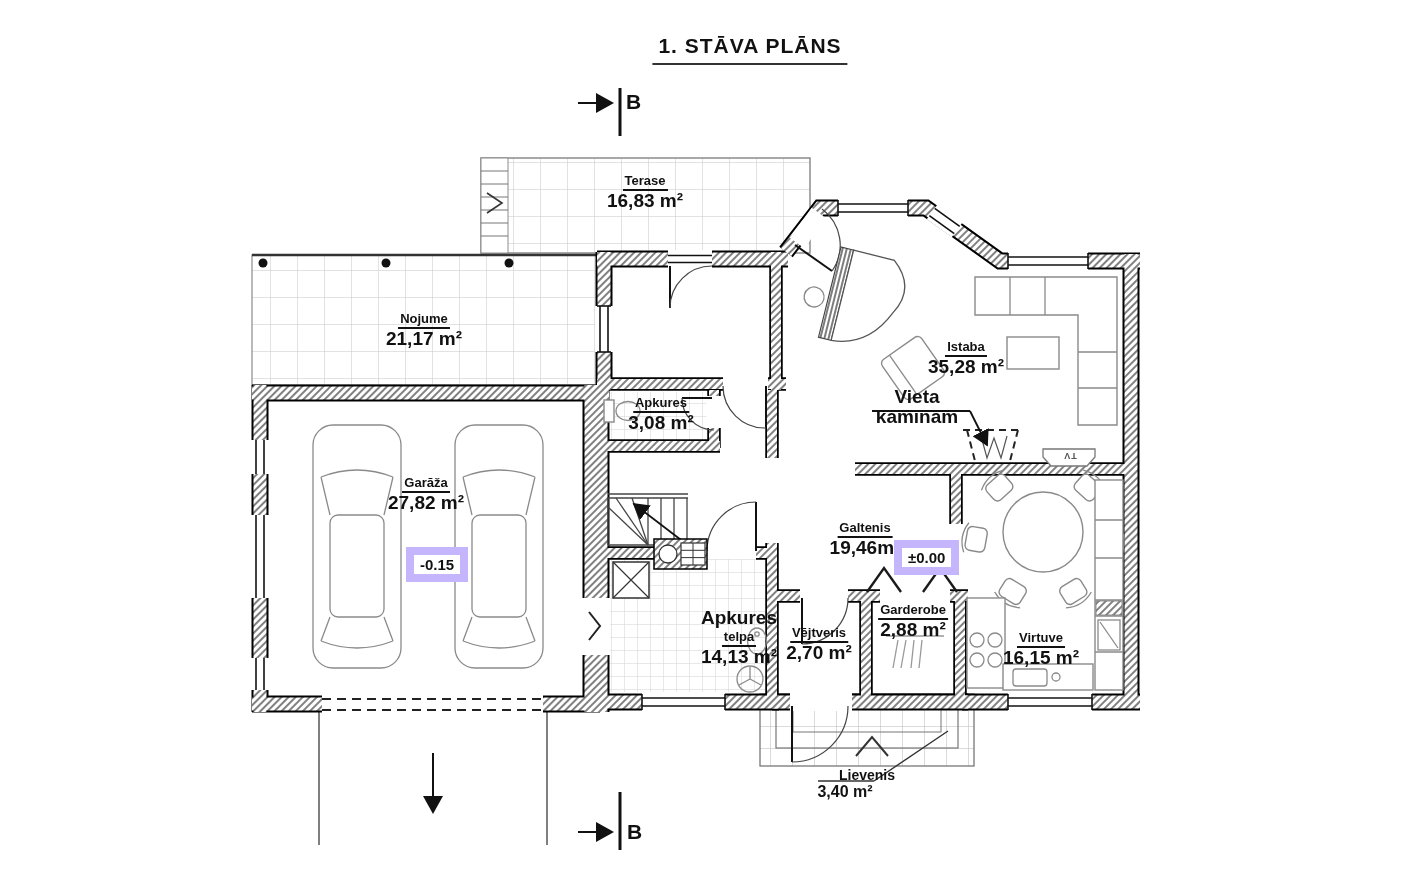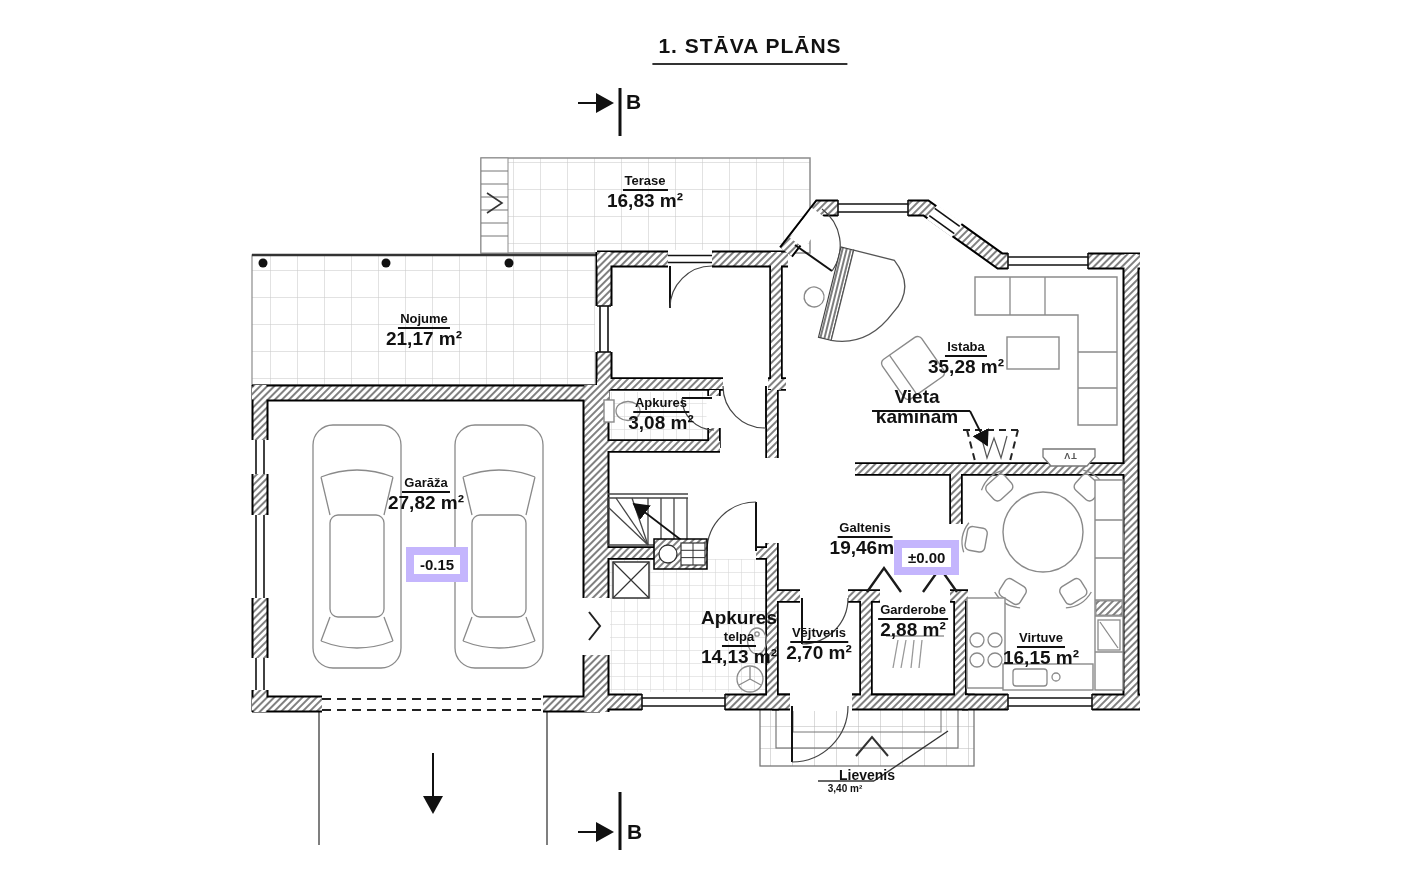--- a/index.html
+++ b/index.html
@@ -21,21 +21,21 @@
   .arc{stroke:#444;stroke-width:1.2;fill:none}
   .f{stroke:#8a8a8a;stroke-width:1.4;fill:#fff}
   .fn{stroke:#8a8a8a;stroke-width:1.3;fill:none}
   
   .lbl{position:absolute;transform:translateX(-50%);text-align:center;font-weight:bold;
        color:#111;white-space:nowrap;z-index:6;line-height:1.05;}
   .nm{font-size:13px;display:inline-block;border-bottom:2.5px solid #111;padding:0 2px 1px;}
   .nm0{font-size:19px;display:inline-block;}
   .ar{font-size:19px;display:block;}
   .sm .nm,.sm .nm0{font-size:14px;border-bottom-width:0;margin-left:44px;}
-  .sm .ar{font-size:10px;}
+  .sm .ar{font-size:16px;}
   .lvl{position:absolute;border:8px solid #c4b5fd;background:#fff;font-weight:bold;font-size:15px;
        padding:1px 6px 1px;z-index:6;color:#111;}
   .title{position:absolute;left:750px;top:34px;transform:translateX(-50%);font-weight:bold;
          font-size:21px;letter-spacing:1px;color:#111;border-bottom:2.5px solid #333;
          padding:0 6px 5px;z-index:6;white-space:nowrap;}
   .secB{position:absolute;font-weight:bold;font-size:21px;color:#111;z-index:6;}
   .tv{position:absolute;left:1057px;top:451px;width:26px;text-align:center;
       transform:rotate(180deg);font-size:9px;font-weight:bold;color:#555;z-index:6;letter-spacing:1px;}
 </style>
 </head>

